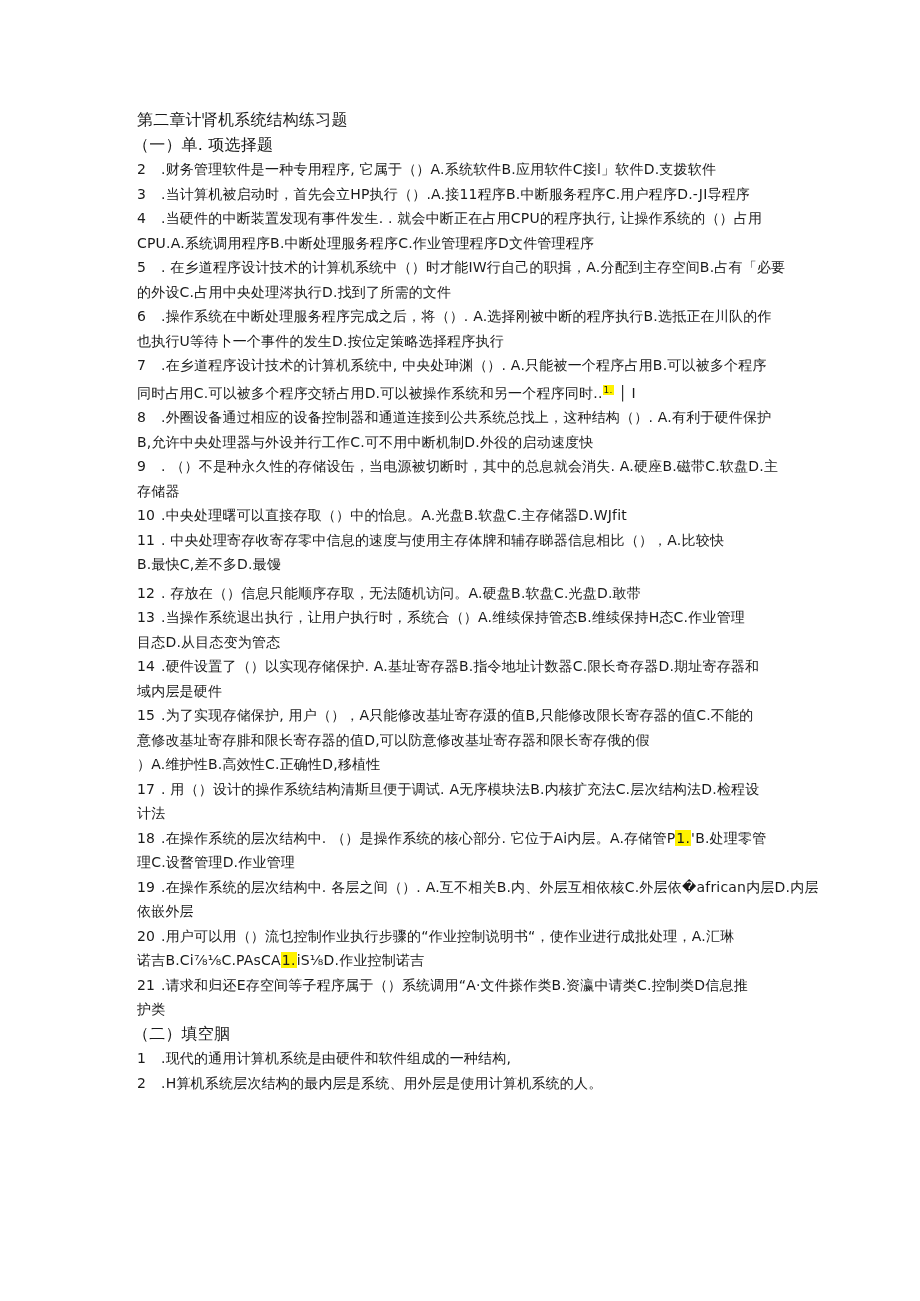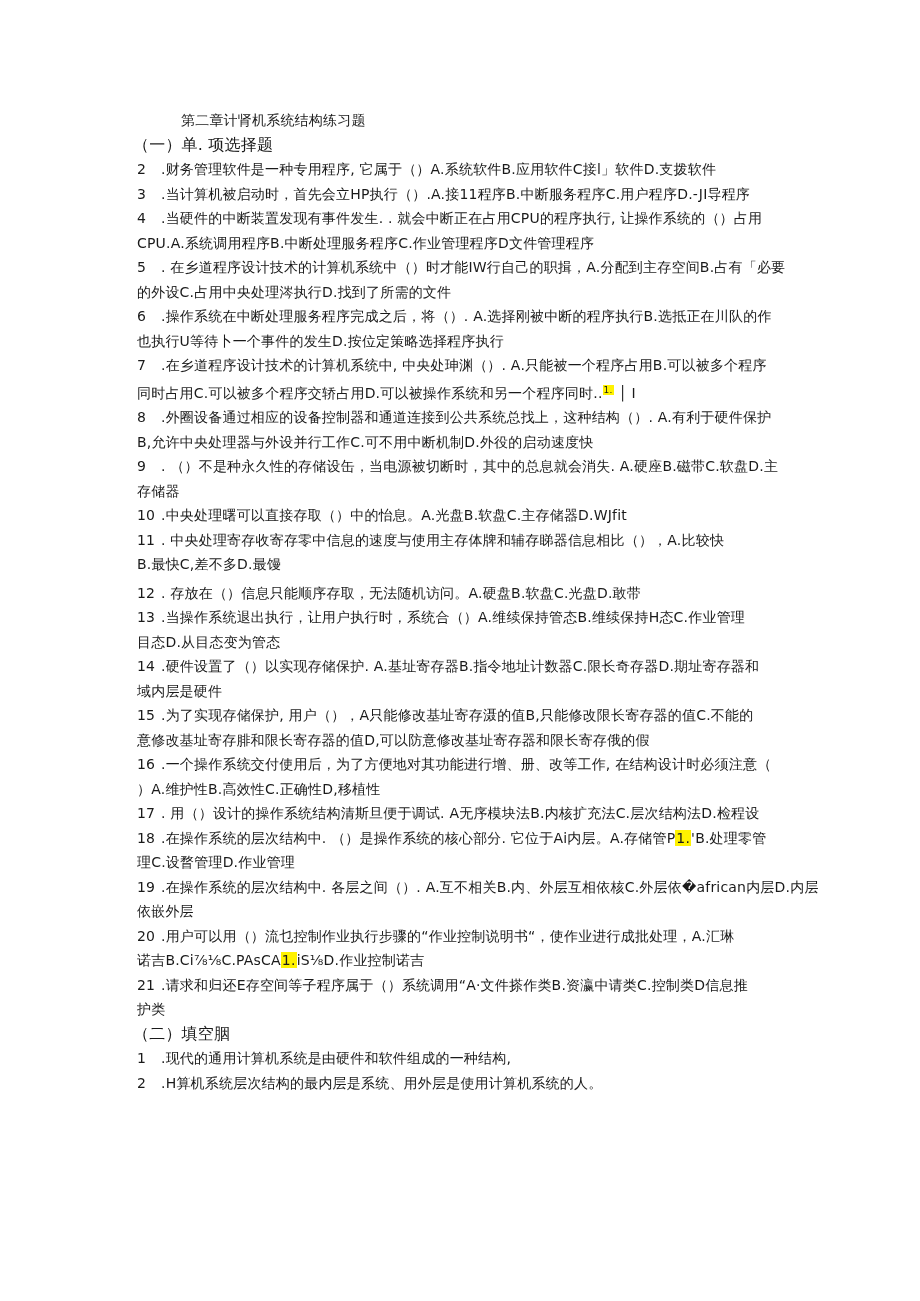--- a/index.html
+++ b/index.html
@@ -20,21 +20,21 @@
     left: 137px;
     top: 108px;
     width: 648px;
   }
   .line {
     font-size: 14px;
     line-height: 24.5px;
     white-space: nowrap;
     letter-spacing: 0.2px;
   }
-  .title { font-size: 14px; line-height: 24.5px; margin-left: 44px; }
+  .title { font-size: 16px; line-height: 24.5px; }
   .section { font-size: 16px; line-height: 24.5px; margin-left: -4px; }
   .q { margin: 0; }
   .q .num { display: inline-block; width: 24px; }
   .gap { height: 4px; }
   .hl {
     background: #fff200;
     padding: 0 1px;
   }
   .sup {
     font-size: 9px;
@@ -96,25 +96,25 @@
       </div>
       <div class="q">
         <div class="line"><span class="num">14</span><span>.硬件设置了（）以实现存储保护. A.基址寄存器B.指令地址计数器C.限长奇存器D.期址寄存器和</span></div>
         <div class="line"><span>域内层是硬件</span></div>
       </div>
       <div class="q">
         <div class="line"><span class="num">15</span><span>.为了实现存储保护, 用户（），A只能修改基址寄存滠的值B,只能修改限长寄存器的值C.不能的</span></div>
         <div class="line"><span>意修改基址寄存腓和限长寄存器的值D,可以防意修改基址寄存器和限长寄存俄的假</span></div>
       </div>
       <div class="q">
-        <div class="line"><span class="num">16</span><span>.一个操作系统交付使用后，为了方便地对其功能进行增、册、改等工作, 在结构设计时必须注意（</span></div>
         <div class="line"><span>）A.维护性B.高效性C.正确性D,移植性</span></div>
       </div>
       <div class="q">
         <div class="line"><span class="num">17</span><span>. 用（）设计的操作系统结构清斯旦便于调试. A无序模块法B.内核扩充法C.层次结构法D.检程设</span></div>
+        <div class="line"><span>计法</span></div>
       </div>
       <div class="q">
         <div class="line"><span class="num">18</span><span>.在操作系统的层次结构中. （）是操作系统的核心部分. 它位于Ai内层。A.存储管P</span><span class="hl">1.</span><span>'B.处理零管</span></div>
         <div class="line"><span>理C.设瞀管理D.作业管理</span></div>
       </div>
       <div class="q">
         <div class="line"><span class="num">19</span><span>.在操作系统的层次结构中. 各层之间（）. A.互不相关B.内、外层互相依核C.外层依�african内层D.内层</span></div>
         <div class="line"><span>依嵌外层</span></div>
       </div>
       <div class="q">

